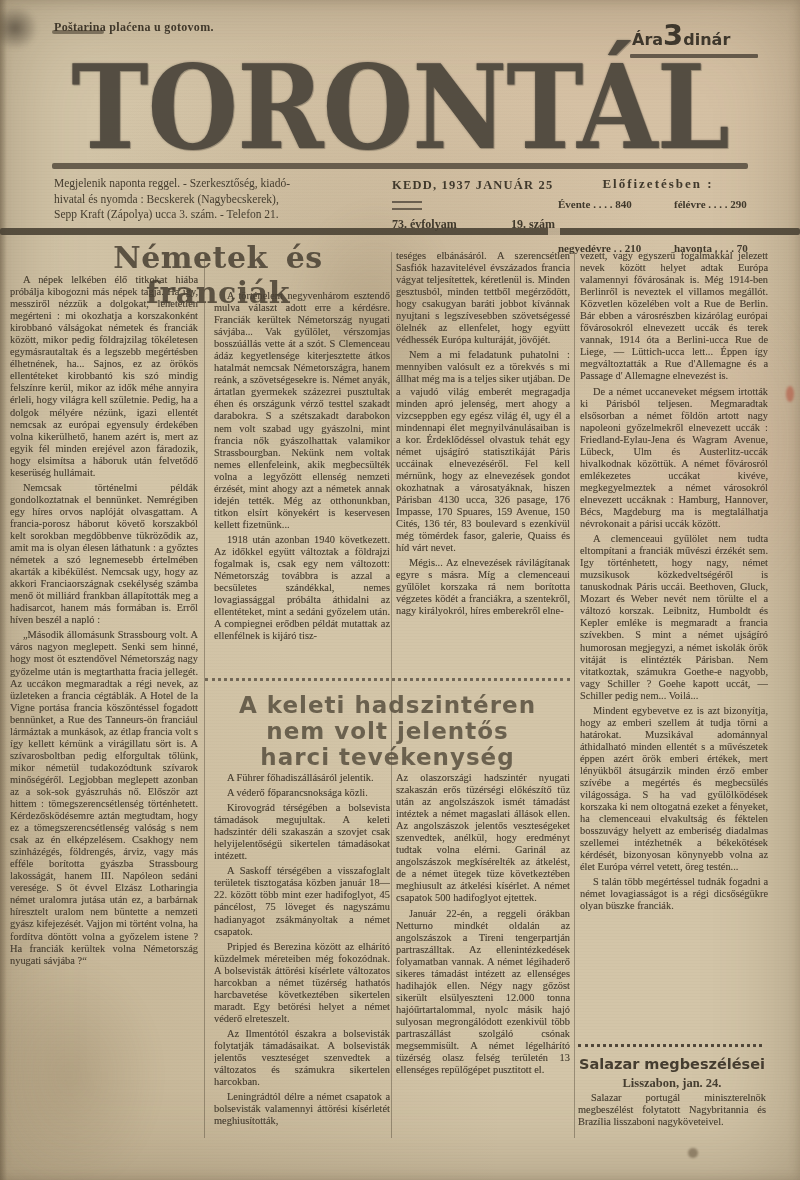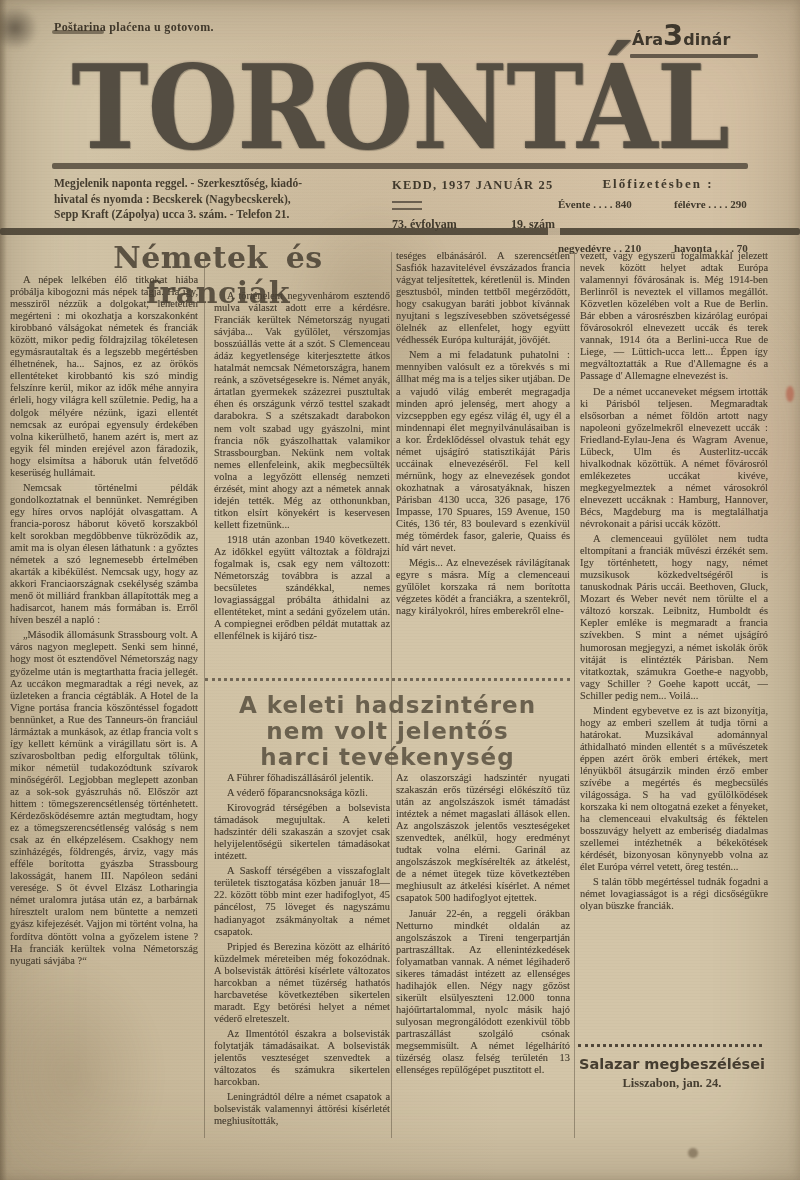--- a/index.html
+++ b/index.html
@@ -22,21 +22,21 @@
   .smudge{left:52px;top:30px;width:52px;height:4px;background:rgba(64,54,40,.55);border-radius:2px;filter:blur(.6px);}
   .price{left:632px;top:24px;display:flex;align-items:baseline;font-family:"DejaVu Sans",sans-serif;color:#3e372c;}
   .price .w{font-size:16px;font-weight:bold;}
   .price .n{font-size:29px;font-weight:bold;line-height:22px;}
   .price-rule{left:630px;top:54px;width:128px;height:4px;background:#4a4136;opacity:.8;border-radius:1px;}
   .masthead{left:60px;top:46px;width:680px;text-align:center;font-family:"DejaVu Serif",serif;
     font-size:104px;font-weight:bold;letter-spacing:-1px;line-height:110px;color:#4a443a;
     transform:scaleY(1.12);transform-origin:top;opacity:.92;
     text-shadow:0 0 2px rgba(70,62,52,.55), 1px 1px 0 rgba(70,62,52,.3);}
   .masthead-rule{left:52px;top:163px;width:696px;height:6px;background:#564c3e;opacity:.85;border-radius:2px;}
-  .pubinfo{left:54px;top:176px;width:336px;font-size:11.5px;font-weight:bold;line-height:15.5px;color:#443c2e;}
+  .pubinfo{left:54px;top:176px;width:336px;font-size:11.5px;font-weight:normal;line-height:15.5px;color:#443c2e;}
   .dateblock{left:392px;top:178px;width:163px;color:#40392c;}
   .dateline{font-size:12.5px;font-weight:bold;letter-spacing:1.2px;white-space:nowrap;}
   .eqmark{margin-top:8px;width:30px;height:5px;border-top:2px solid #4a4136;border-bottom:2px solid #4a4136;opacity:.75;}
   .volrow{margin-top:7px;display:flex;justify-content:space-between;font-size:12px;font-weight:bold;}
   .subs{left:558px;top:176px;width:200px;color:#40392c;}
   .subs-title{text-align:center;font-size:13px;font-weight:bold;letter-spacing:2px;}
   .subs-grid{margin-top:6px;display:grid;grid-template-columns:1fr 1fr;column-gap:10px;row-gap:4px;font-size:11px;font-weight:bold;white-space:nowrap;gap:32px;}
   .top-rule{left:0;top:228px;width:800px;height:7px;border-radius:2px;
     background:linear-gradient(90deg,#4a4234 0 68.5%,rgba(74,66,52,.15) 68.5% 70%,#4a4234 70% 100%);opacity:.9;}
   
@@ -168,14 +168,17 @@
       <p>Leningrádtól délre a német csapatok a bolsevisták valamennyi áttörési kísérletét meghiusították,</p>
     </div>
   <div class="abs body-col cont" id="war-right">
       <p>Az olaszországi hadszintér nyugati szakaszán erős tüzérségi előkészítő tüz után az angolszászok ismét támadást intéztek a német magaslati állások ellen. Az angolszászok jelentős veszteségeket szenvedtek, anélkül, hogy eredményt tudtak volna elérni. Garinál az angolszászok megkísérelték az átkelést, de a német ütegek tüze következtében meghiusult az átkelési kísérlet. A német csapatok 500 hadifoglyot ejtettek.</p>
       <p>Január 22-én, a reggeli órákban Netturno mindkét oldalán az angolszászok a Tireni tengerpartján partraszálltak. Az ellenintézkedések folyamatban vannak. A német légihaderő sikeres támadást intézett az ellenséges hadihajók ellen. Négy nagy gőzöst sikerült elsülyeszteni 12.000 tonna hajóűrtartalommal, nyolc másik hajó sulyosan megrongálódott ezenkivül több partraszállást szolgáló csónak megsemmisült. A német légelhárító tüzérség olasz felség területén 13 ellenséges repülőgépet pusztitott el.</p>
     </div>
 
   <div class="abs" id="salazar-rule"></div>
   <div class="abs salazar-headline">Salazar megbeszélései</div>
   <div class="abs salazar-dateline">Lisszabon, jan. 24.</div>
+  <div class="abs body-col" id="salazar-body">
+    <p style="text-indent:13px;">Salazar portugál miniszterelnök megbeszélést folytatott Nagybritannia és Brazília lisszaboni nagyköveteivel.</p>
+  </div>
 
 </div>
 
 </body></html>

